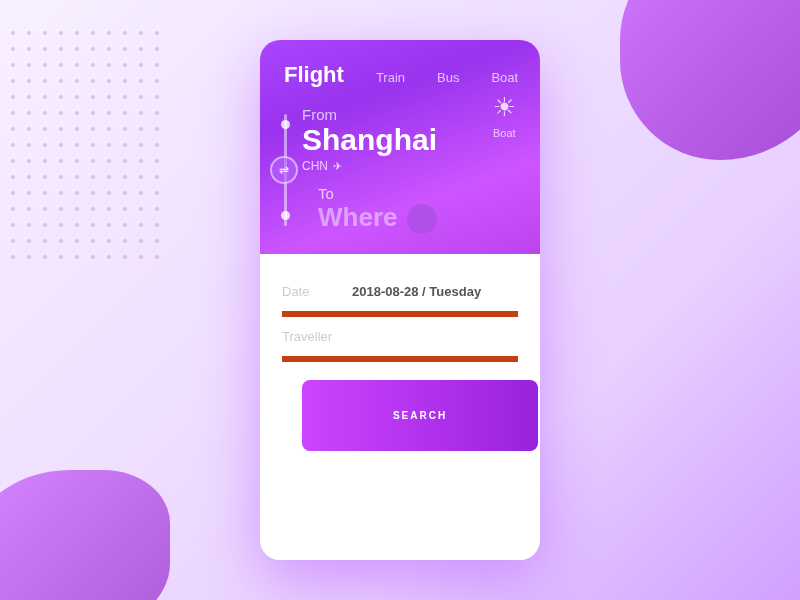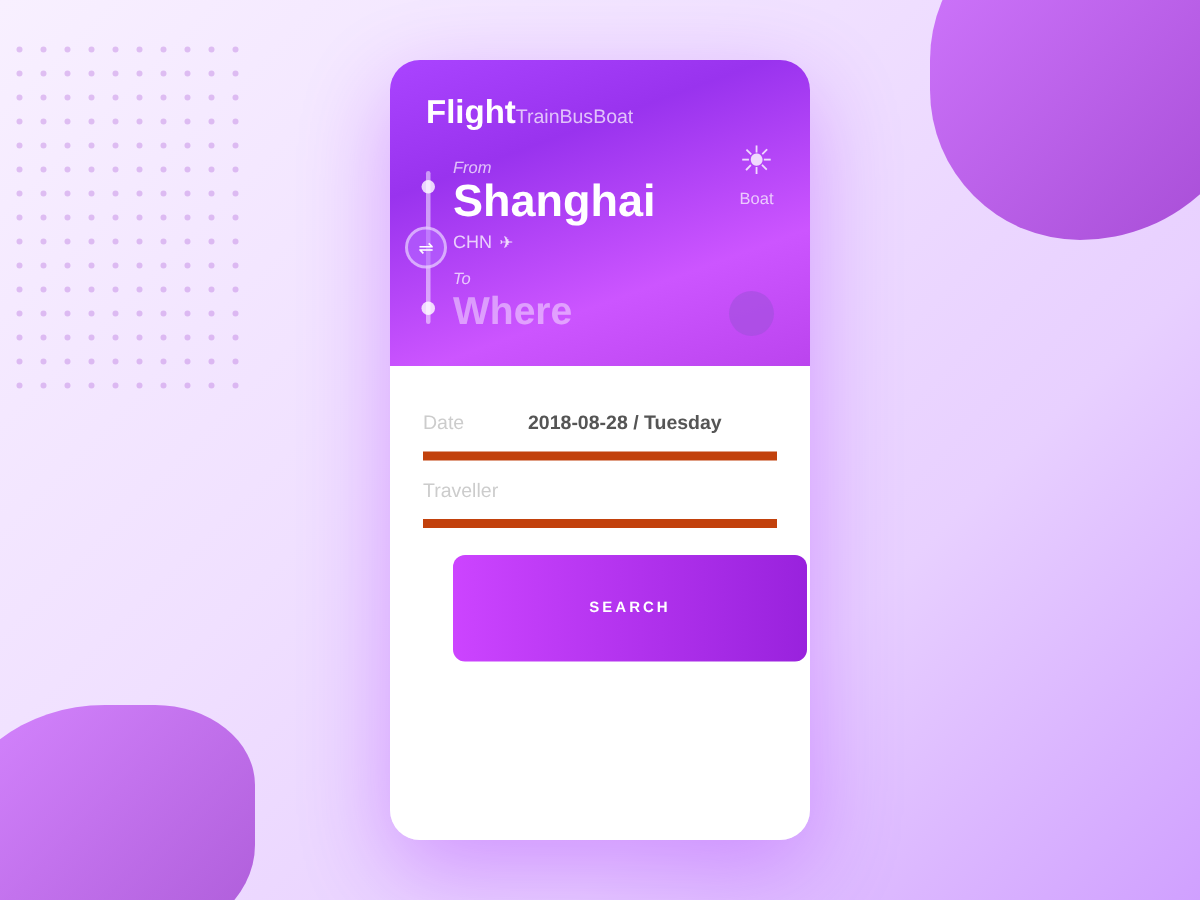--- a/index.html
+++ b/index.html
@@ -57,21 +57,21 @@
       background: linear-gradient(160deg, #aa44ff 0%, #9933ee 30%, #cc55ff 70%, #bb44ee 100%);
       padding: 22px 24px 20px 24px;
       flex: 0 0 auto;
       position: relative;
     }
 
     
     .nav-tabs {
       display: flex;
       align-items: baseline;
-      gap: 0;
+      gap: 32px;
       margin-bottom: 18px;
     }
 
     .nav-tab {
       color: rgba(255,255,255,0.7);
       font-size: 13px;
       cursor: pointer;
     }
 
     .nav-tab.active {
@@ -116,28 +116,27 @@
       border-radius: 50%;
       background: rgba(255,255,255,0.8);
     }
 
     .from-section {
       padding-left: 18px;
       margin-bottom: 12px;
     }
 
     .to-section {
-      padding-left: 18px;
+      padding-left: 34px;
     }
 
     .route-label {
       color: rgba(255,255,255,0.7);
-      font-size: 11px;
+      font-size: 15px;
       margin-bottom: 2px;
-      font-style: italic;
     }
 
     .city-name {
       color: #fff;
       font-size: 30px;
       font-weight: 700;
       line-height: 1;
       margin-bottom: 4px;
     }
 
@@ -335,21 +334,21 @@
         <div class="route-label">From</div>
         <div class="city-name">Shanghai</div>
         <div class="city-code">
           <span>CHN</span>
           <span class="plane-icon">✈</span>
         </div>
       </div>
 
       <div class="to-section">
         <div class="route-label">To</div>
-        <div style="display:flex; align-items:center;justify-content:space-between;">
+        <div style="display:flex; align-items:center;">
           <div class="city-name placeholder">Where</div>
           <span class="dest-indicator"></span>
         </div>
       </div>
     </div>
 
   </div>
 
   <div class="card-bottom">
 

